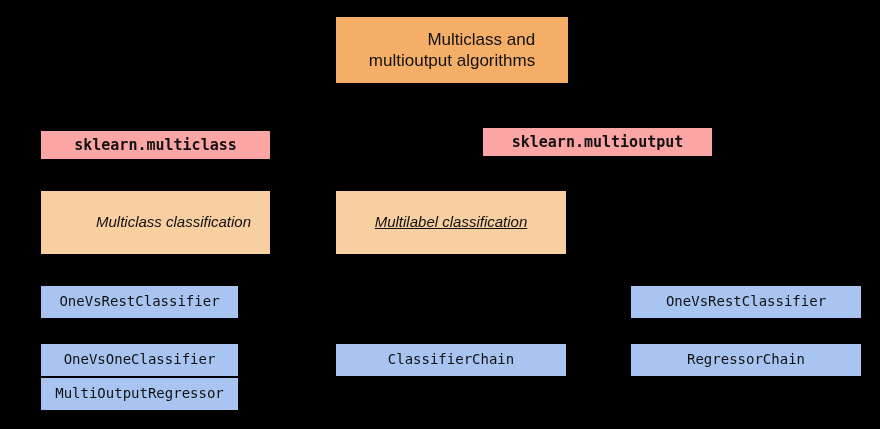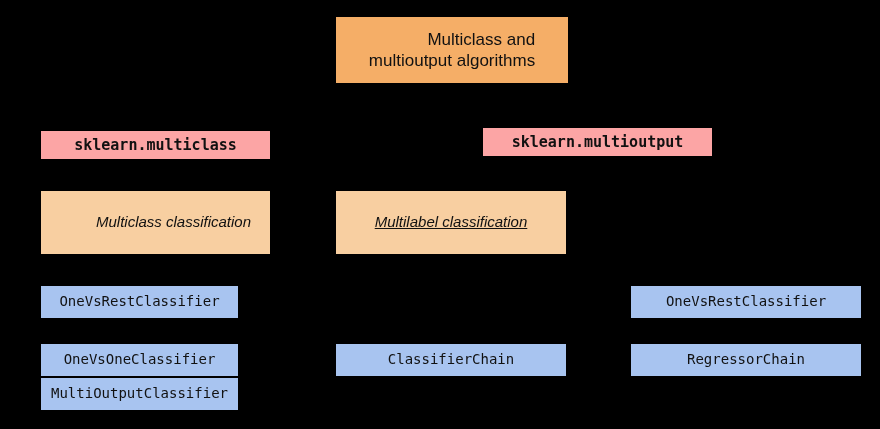--- a/index.html
+++ b/index.html
@@ -96,21 +96,21 @@
 
   <div class="node category c0">Multiclass classification</div>
 
   <div class="node category c1">Multilabel classification</div>
 
 
   <div class="node estimator col0 row0">OneVsRestClassifier</div>
 
   <div class="node estimator col0 row1">OneVsOneClassifier</div>
 
-  <div class="node estimator col0 row2">MultiOutputClassifier</div>
+  <div class="node estimator col0 row2">MultiOutputRegressor</div>
 
 
   <div class="node estimator col1 row1">ClassifierChain</div>
 
   <div class="node estimator col2 row0">OneVsRestClassifier</div>
 
   <div class="node estimator col2 row1">RegressorChain</div>
 
 </div>
 

